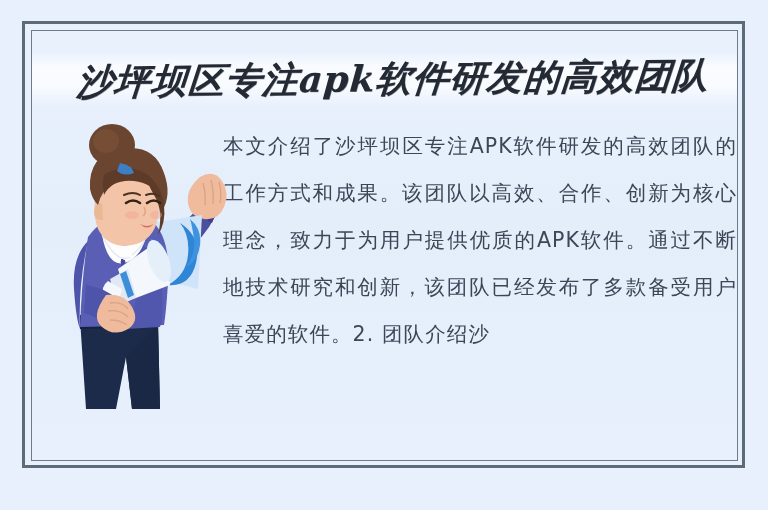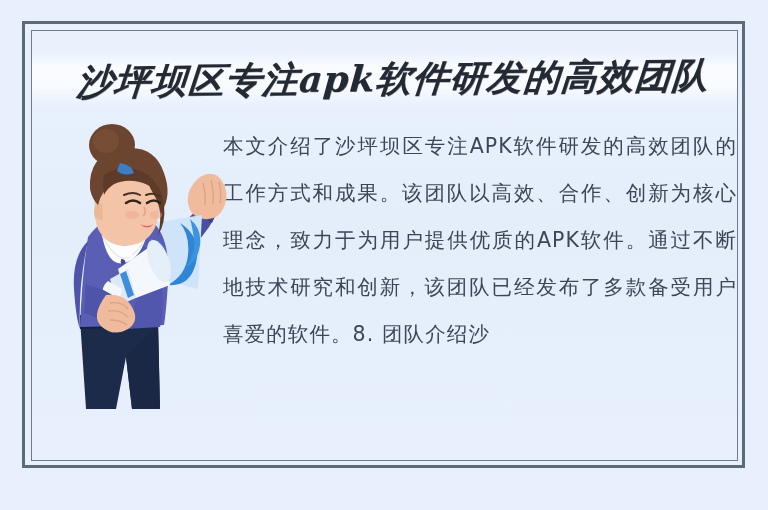--- a/index.html
+++ b/index.html
@@ -120,21 +120,21 @@
 </head>
 <body>
 
 <div id="poster">
 
   <div class="stage">
 
     <div class="title-band"></div>
     <div class="title-text">沙坪坝区专注apk软件研发的高效团队</div>
 
-    <div class="body-copy">本文介绍了沙坪坝区专注APK软件研发的高效团队的工作方式和成果。该团队以高效、合作、创新为核心理念，致力于为用户提供优质的APK软件。通过不断地技术研究和创新，该团队已经发布了多款备受用户喜爱的软件。8. 团队介绍沙</div>
+    <div class="body-copy">本文介绍了沙坪坝区专注APK软件研发的高效团队的工作方式和成果。该团队以高效、合作、创新为核心理念，致力于为用户提供优质的APK软件。通过不断地技术研究和创新，该团队已经发布了多款备受用户喜爱的软件。2. 团队介绍沙</div>
 
     <div class="illus">
       <svg width="190" height="330" viewBox="0 0 190 330" xmlns="http://www.w3.org/2000/svg">
         <defs>
           <clipPath id="faceClip">
             <path d="M58 58 q28 -12 44 6 q12 16 8 38 q-4 22 -24 28 q-22 6 -32 -12 q-10 -18 4 -60 z"></path>
           </clipPath>
         </defs>
 
         <path d="M40 200 L118 200 L120 290 L92 290 L86 238 L76 290 L46 290 Z" fill="#1d2b4a"></path>

